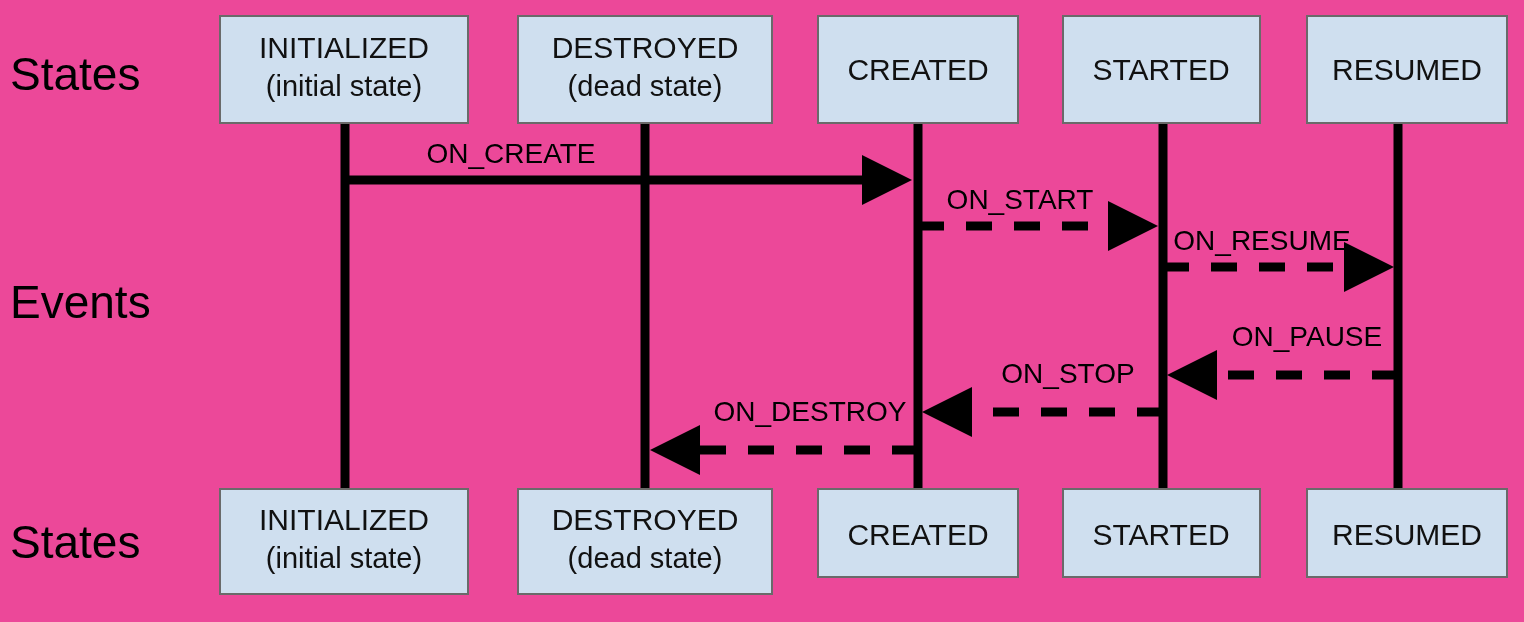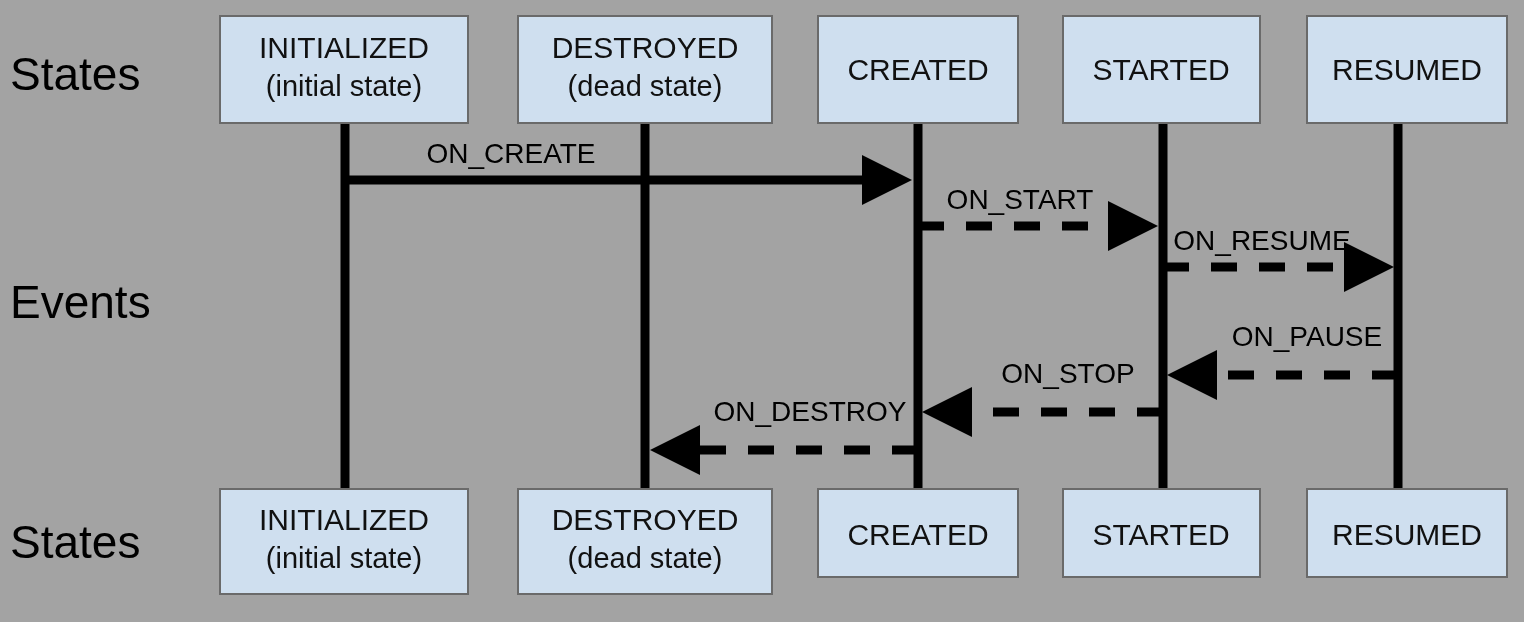--- a/index.html
+++ b/index.html
@@ -9,21 +9,21 @@
   body {
     width: 1524px; height: 622px;
     font-family: "Liberation Sans", sans-serif;
     overflow: hidden;
     position: relative;
   }
   #stage {
     position: relative;
     width: 1524px;
     height: 622px;
-    background: #a3a3a3;
+    background: #ec4899;
   }
   #stage > svg {
     position: absolute;
     top: 0; left: 0;
     width: 1524px;
     height: 622px;
   }
   .row-label {
     font-size: 46px;
     fill: #000000;

